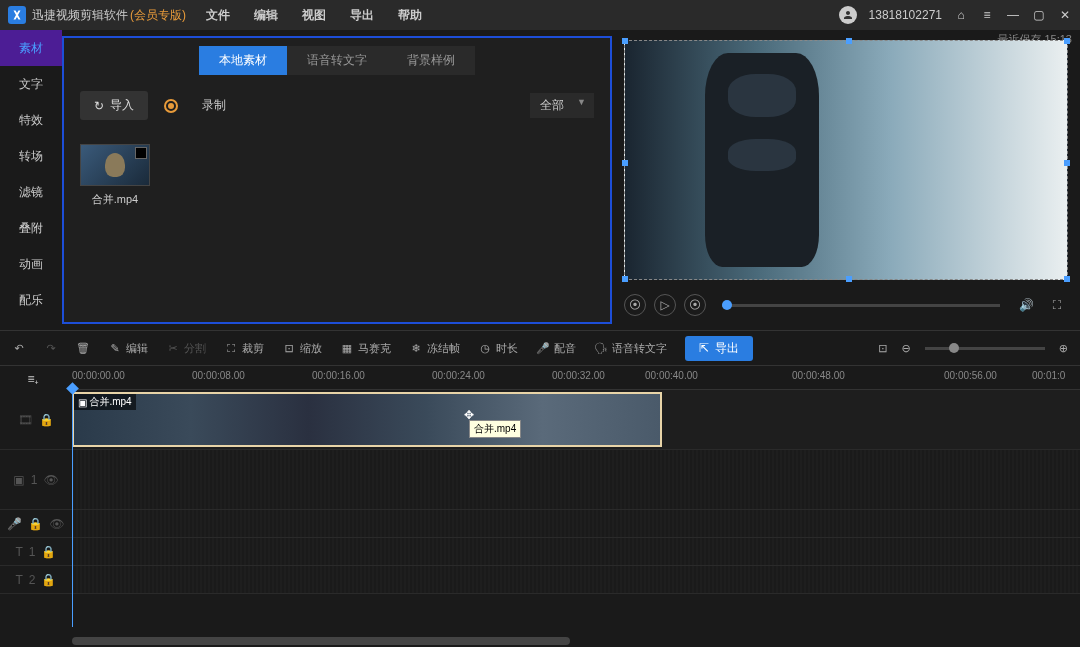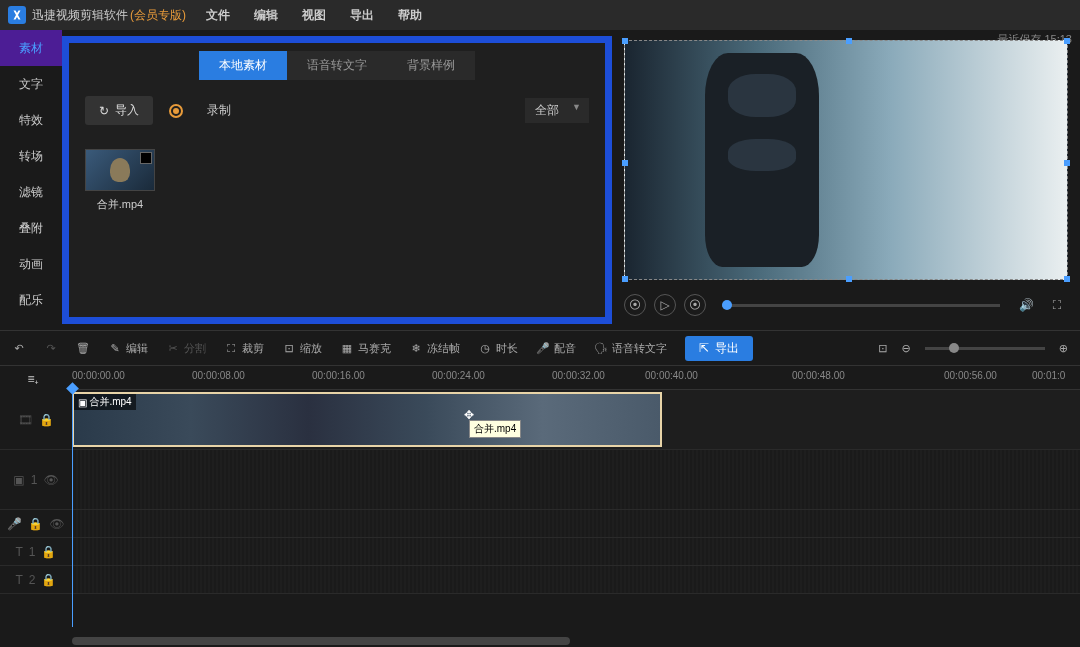--- a/index.html
+++ b/index.html
@@ -18,21 +18,21 @@
 .avatar svg { width: 12px; height: 12px; fill: #333; }
 .win-btn { width: 14px; height: 14px; cursor: pointer; display: flex; align-items: center; justify-content: center; }
 .save-info { font-size: 11px; color: #888; position: absolute; right: 8px; top: 32px; }
 
 
 .main { display: flex; height: 300px; }
 .sidebar { width: 62px; background: #1a1a1a; display: flex; flex-direction: column; }
 .sidebar-item { height: 36px; display: flex; align-items: center; justify-content: center; color: #ccc; cursor: pointer; font-size: 12px; }
 .sidebar-item.active { background: #4c1d95; color: #4a9eff; }
 
-.media-panel { flex: 0 0 550px; background: #1f1f1f; border: 7px solid #1d4ed8; margin: 6px 0 6px 0; display: flex; flex-direction: column; }
+.media-panel { flex: 0 0 550px; background: #1f1f1f; border: 2px solid #1d4ed8; margin: 6px 0 6px 0; display: flex; flex-direction: column; }
 .media-tabs { display: flex; justify-content: center; padding: 8px 0; gap: 0; }
 .media-tab { padding: 6px 20px; cursor: pointer; color: #999; background: #2a2a2a; }
 .media-tab.active { background: #2a7de1; color: #fff; }
 .media-controls { display: flex; align-items: center; padding: 8px 16px; gap: 16px; }
 .import-btn { background: #333; padding: 6px 14px; border-radius: 3px; display: flex; align-items: center; gap: 6px; cursor: pointer; color: #ddd; }
 .record-toggle { display: flex; align-items: center; gap: 24px; color: #ccc; cursor: pointer; }
 .radio-dot { width: 14px; height: 14px; border: 2px solid #e89b3a; border-radius: 50%; display: flex; align-items: center; justify-content: center; }
 .radio-dot::after { content: ''; width: 6px; height: 6px; background: #e89b3a; border-radius: 50%; }
 .filter-dd { margin-left: auto; background: #2a2a2a; padding: 4px 30px 4px 10px; position: relative; cursor: pointer; color: #ccc; text-align: right; }
 .filter-dd::after { content: '▼'; position: absolute; right: 8px; font-size: 9px; color: #888; }
@@ -99,20 +99,33 @@
   </div>
   <span class="app-title">迅捷视频剪辑软件</span>
   <span class="app-edition">(会员专版)</span>
   <div class="menu-bar">
     <span class="menu-item">文件</span>
     <span class="menu-item">编辑</span>
     <span class="menu-item">视图</span>
     <span class="menu-item">导出</span>
     <span class="menu-item">帮助</span>
   </div>
+  <div class="titlebar-right">
+    <div class="avatar">
+        <svg viewBox="0 0 24 24">
+          <path d="M12 12c2.2 0 4-1.8 4-4s-1.8-4-4-4-4 1.8-4 4 1.8 4 4 4zm0 2c-2.7 0-8 1.3-8 4v2h16v-2c0-2.7-5.3-4-8-4z"></path>
+        </svg>
+      </div>
+    <span>13818102271</span>
+    <span class="win-btn">⌂</span>
+    <span class="win-btn">≡</span>
+    <span class="win-btn">—</span>
+    <span class="win-btn">▢</span>
+    <span class="win-btn">✕</span>
+  </div>
 </div>
 <div class="save-info">最近保存 15:13</div>
 
 <div class="main">
   <div class="sidebar">
     <div class="sidebar-item active">素材</div>
     <div class="sidebar-item">文字</div>
     <div class="sidebar-item">特效</div>
     <div class="sidebar-item">转场</div>
     <div class="sidebar-item">滤镜</div>

